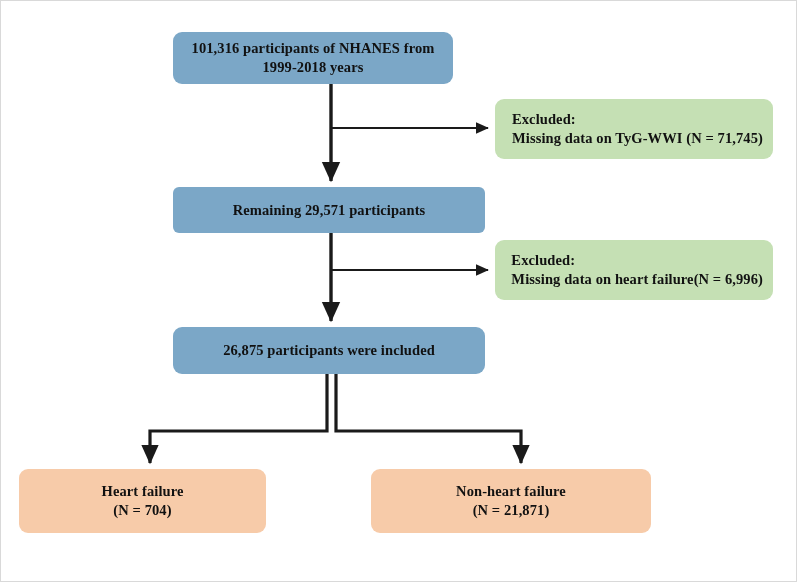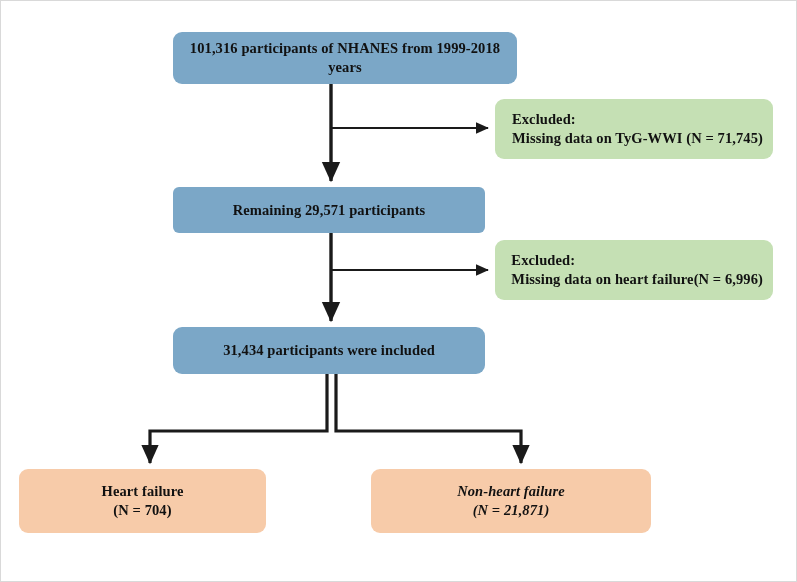--- a/index.html
+++ b/index.html
@@ -92,45 +92,45 @@
 
     <g>
       <path d="M326,373 L326,430 L149,430 L149,462" stroke="#1a1a1a" stroke-width="3.2" fill="none" stroke-linejoin="miter" marker-end="url(#arrowhead)"></path>
     </g>
 
     <g>
       <path d="M335,373 L335,430 L520,430 L520,462" stroke="#1a1a1a" stroke-width="3.2" fill="none" stroke-linejoin="miter" marker-end="url(#arrowhead)"></path>
     </g>
   </svg>
 
-  <div class="node node-blue" style="left:172px; top:31px; width:344px; height:52px;">
+  <div class="node node-blue" style="left:172px; top:31px; width:280px; height:52px;">
     <span class="txt">101,316 participants of NHANES from 1999-2018 years</span>
   </div>
 
   <div class="node node-green" style="left:494px; top:98px; width:278px; height:60px;">
     <span class="txt">Excluded:
 Missing data on TyG-WWI (N = 71,745)</span>
   </div>
 
   <div class="node node-blue" style="left:172px; top:186px; width:312px; height:46px;border-radius:6px;">
     <span class="txt">Remaining 29,571 participants</span>
   </div>
 
   <div class="node node-green" style="left:494px; top:239px; width:278px; height:60px;">
     <span class="txt">Excluded:
 Missing data on heart failure(N = 6,996)</span>
   </div>
 
   <div class="node node-blue" style="left:172px; top:326px; width:312px; height:47px;">
-    <span class="txt">31,434 participants were included</span>
+    <span class="txt">26,875 participants were included</span>
   </div>
 
   <div class="node node-peach" style="left:18px; top:468px; width:247px; height:64px;">
     <span class="txt">Heart failure
 (N = 704)</span>
   </div>
 
-  <div class="node node-peach" style="left:370px; top:468px; width:280px; height:64px;font-style:italic;">
+  <div class="node node-peach" style="left:370px; top:468px; width:280px; height:64px;">
     <span class="txt">Non-heart failure
 (N = 21,871)</span>
   </div>
 
 </div>
 
 </body></html>

